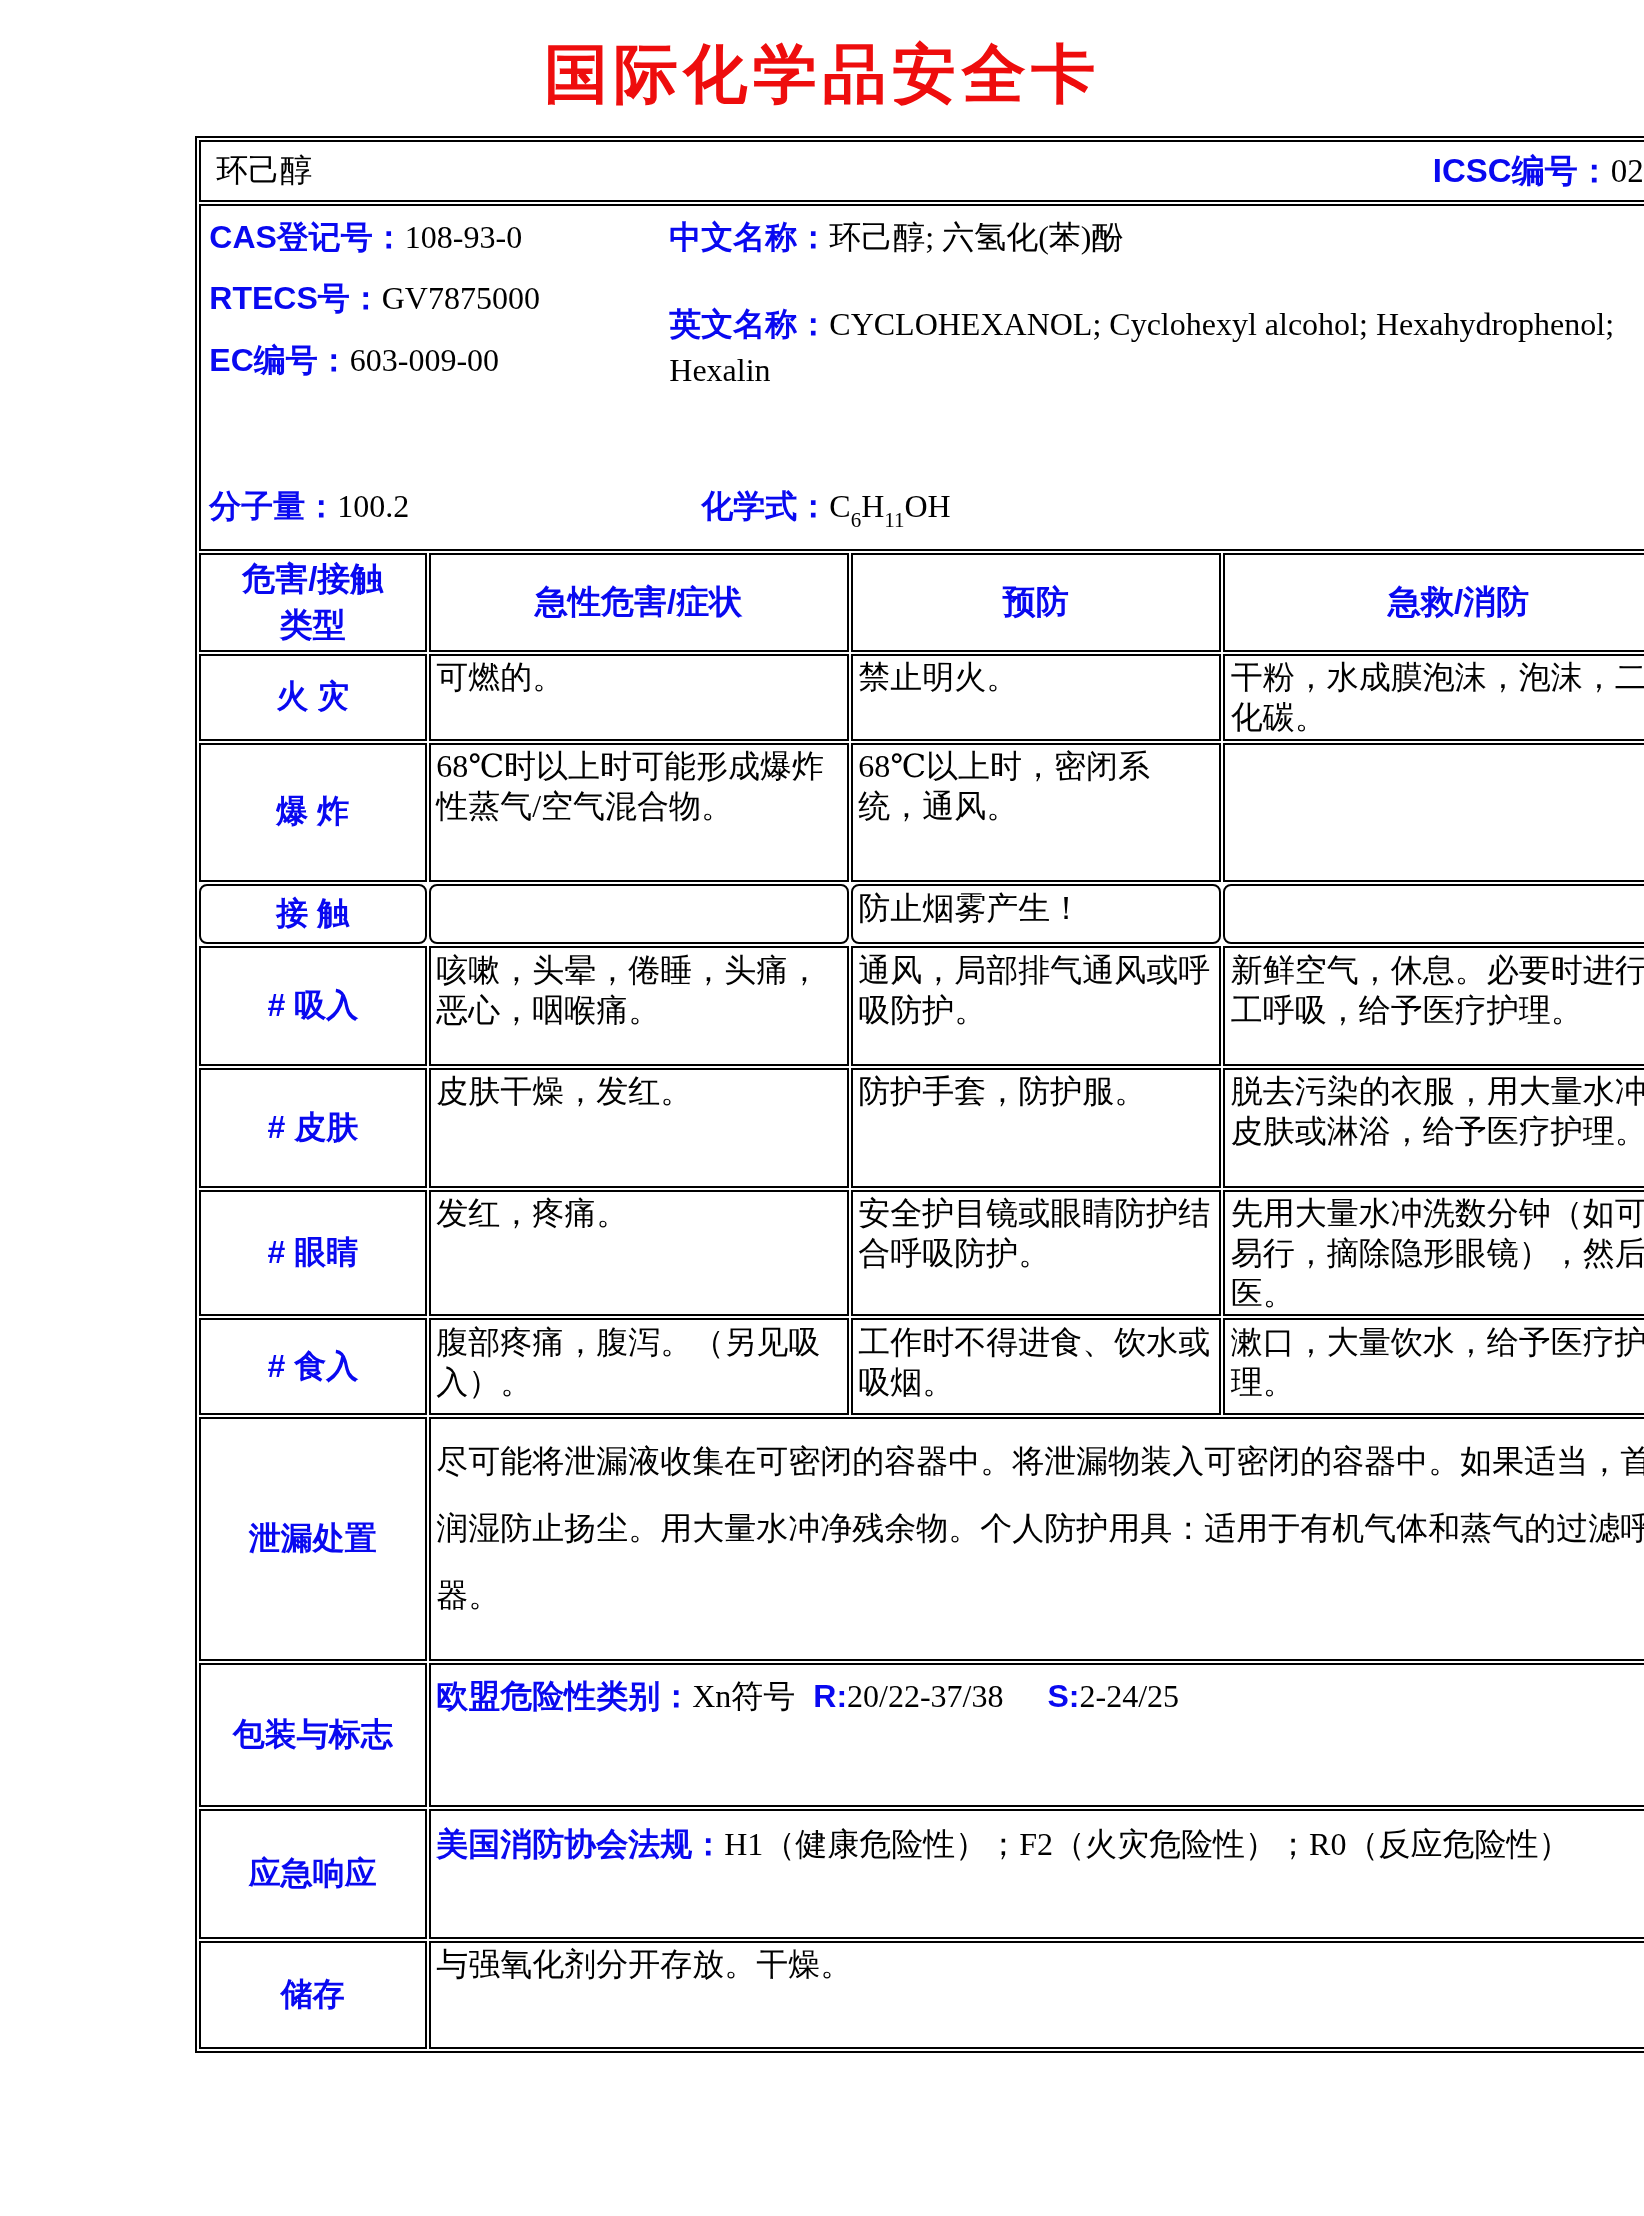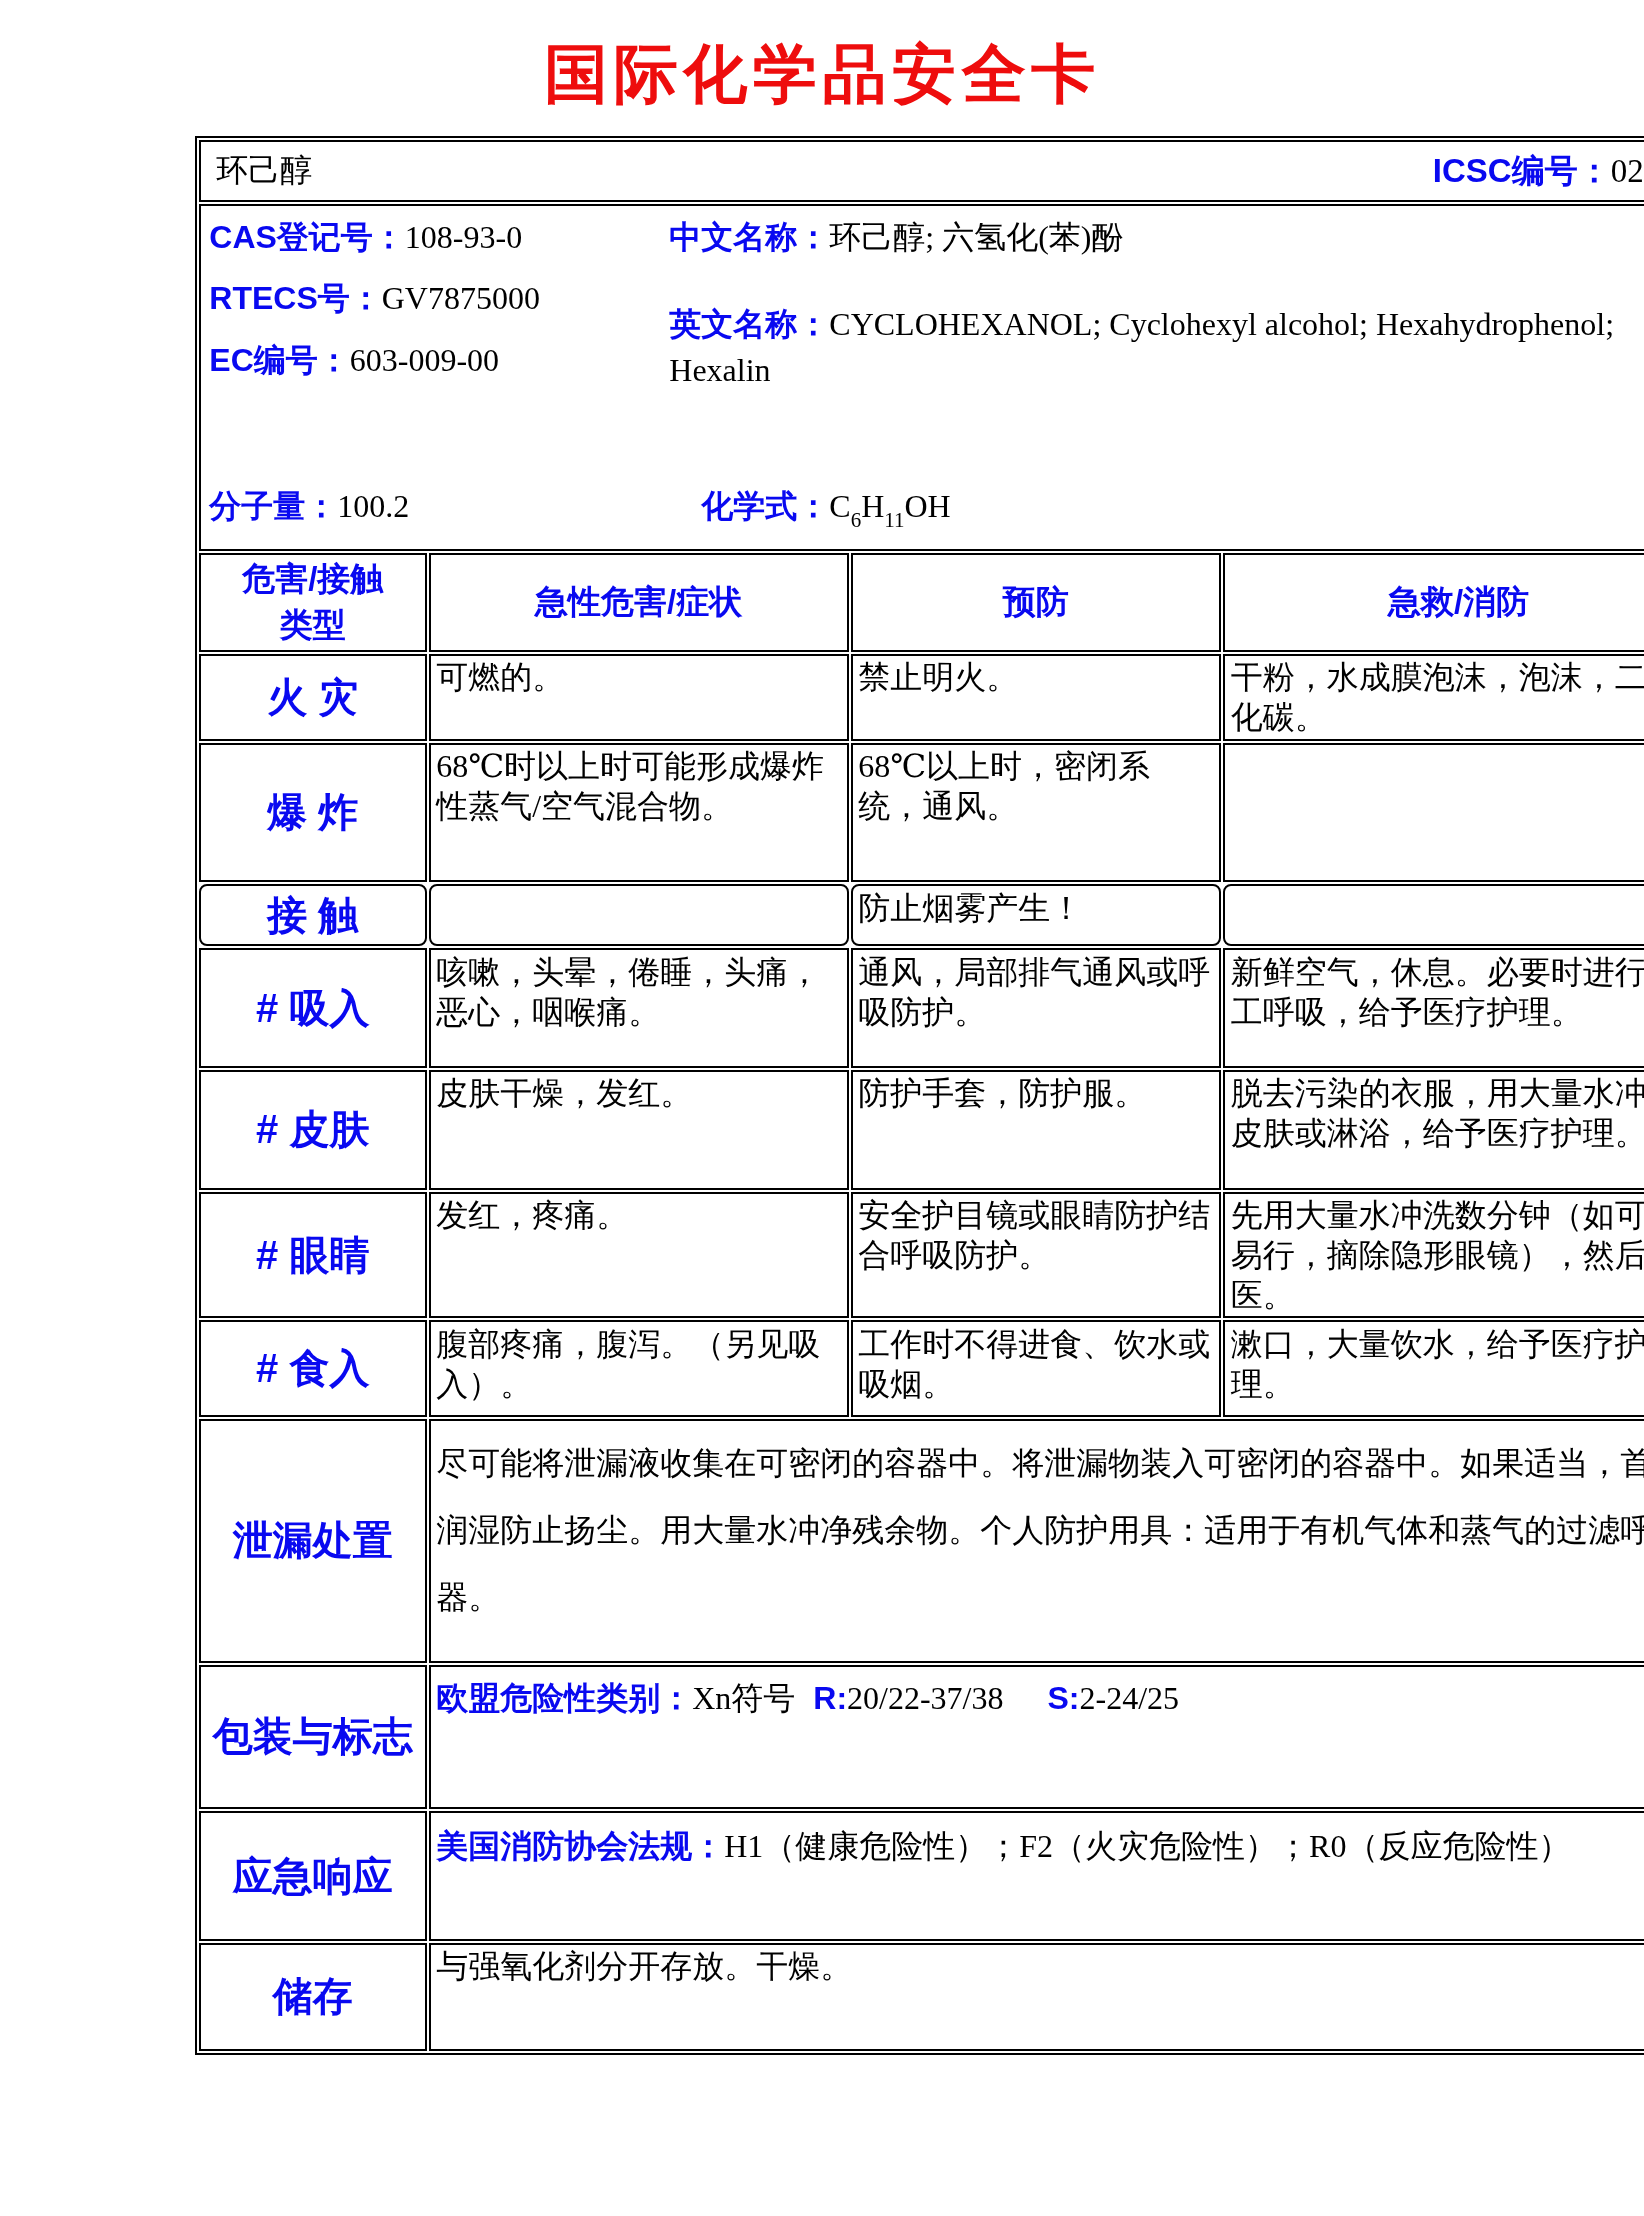--- a/index.html
+++ b/index.html
@@ -72,21 +72,21 @@
     font-size:33px;
     text-align:center;
     vertical-align:middle;
     line-height:46px;
     height:89px;
   }
   td.cat{
     color:var(--blue);
     font-family:"Liberation Sans","DejaVu Sans",sans-serif;
     font-weight:bold;
-    font-size:40px;
+    font-size:32px;
     text-align:center;
     vertical-align:middle;
   }
   td.content{line-height:40px;}
   .h-fire td{height:78px;}
   .h-explosion td{height:133px;}
   .h-contact td{height:53px;border-radius:8px;}
   .h-inhalation td{height:113px;}
   .h-skin td{height:113px;}
   .h-eyes td{height:119px;}

